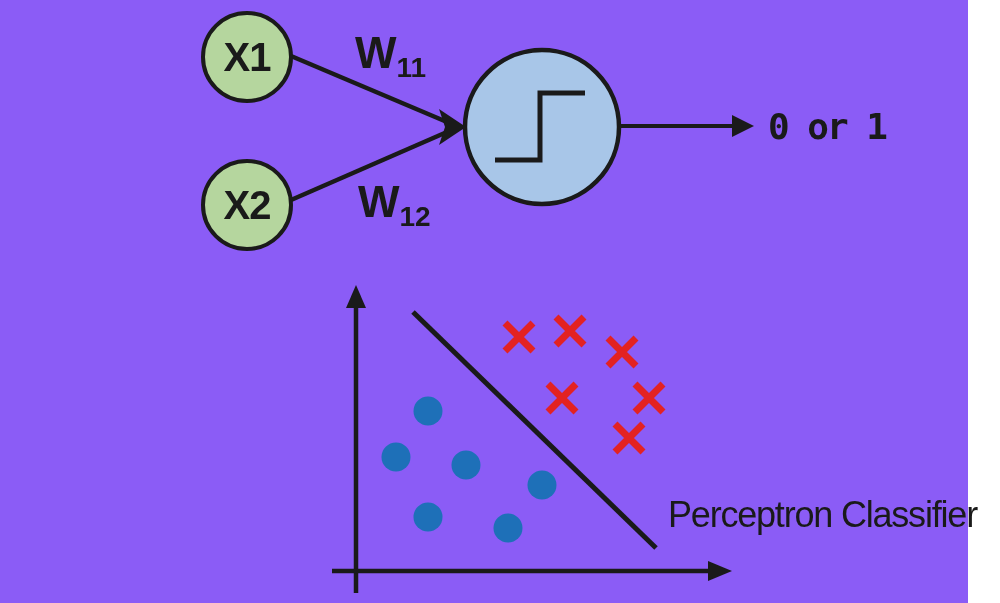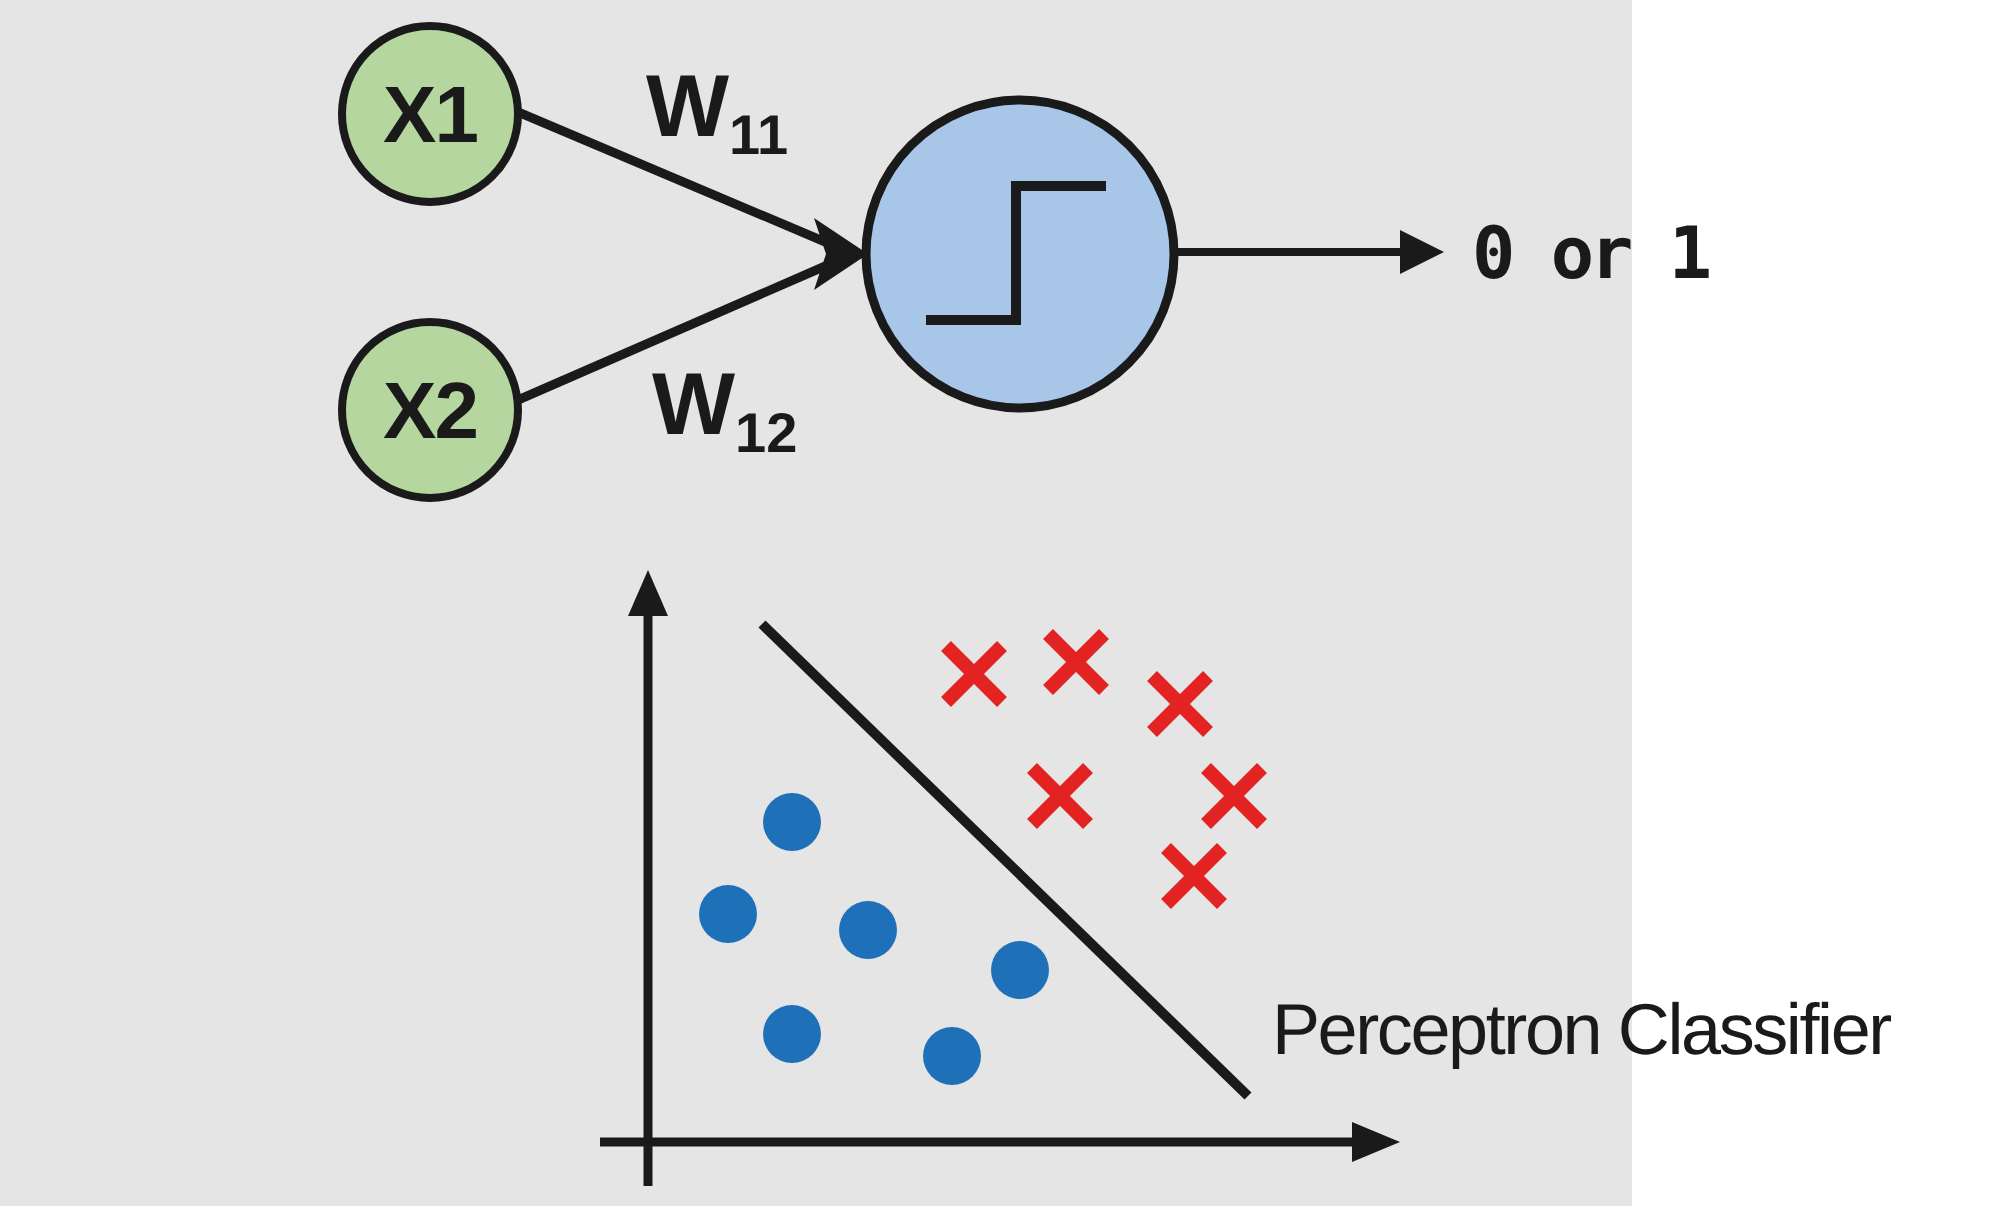--- a/index.html
+++ b/index.html
@@ -5,23 +5,24 @@
   html, body {
     margin: 0;
     padding: 0;
     background: #ffffff;
     width: 1000px;
     height: 603px;
     overflow: hidden;
   }
   .stage {
     position: relative;
-    width: 816px;
+    width: 936px;
     height: 603px;
-    background: #e5e5e5;
+    background: #8b5cf6;
+    padding-left: 32px;
   }
   svg { display: block; }
   .node-label {
     font-family: "Liberation Sans", sans-serif;
     font-size: 40px;
     font-weight: 600;
     fill: #1a1a1a;
     letter-spacing: -1px;
   }
   .weight-label {

